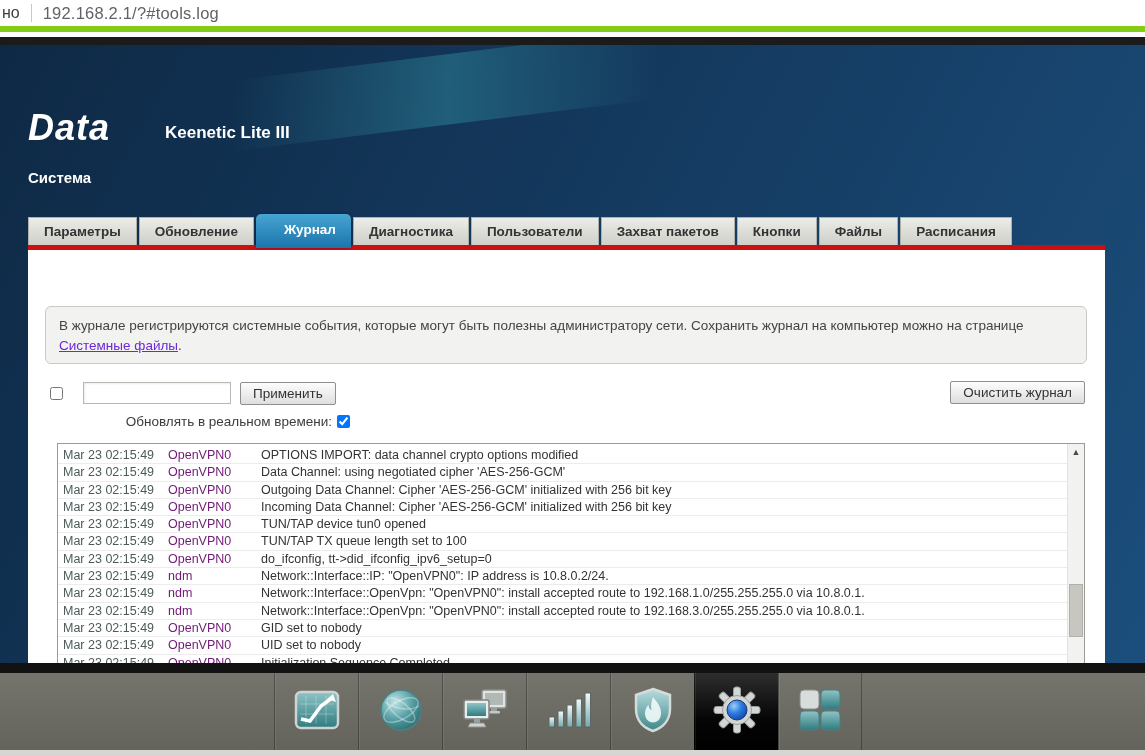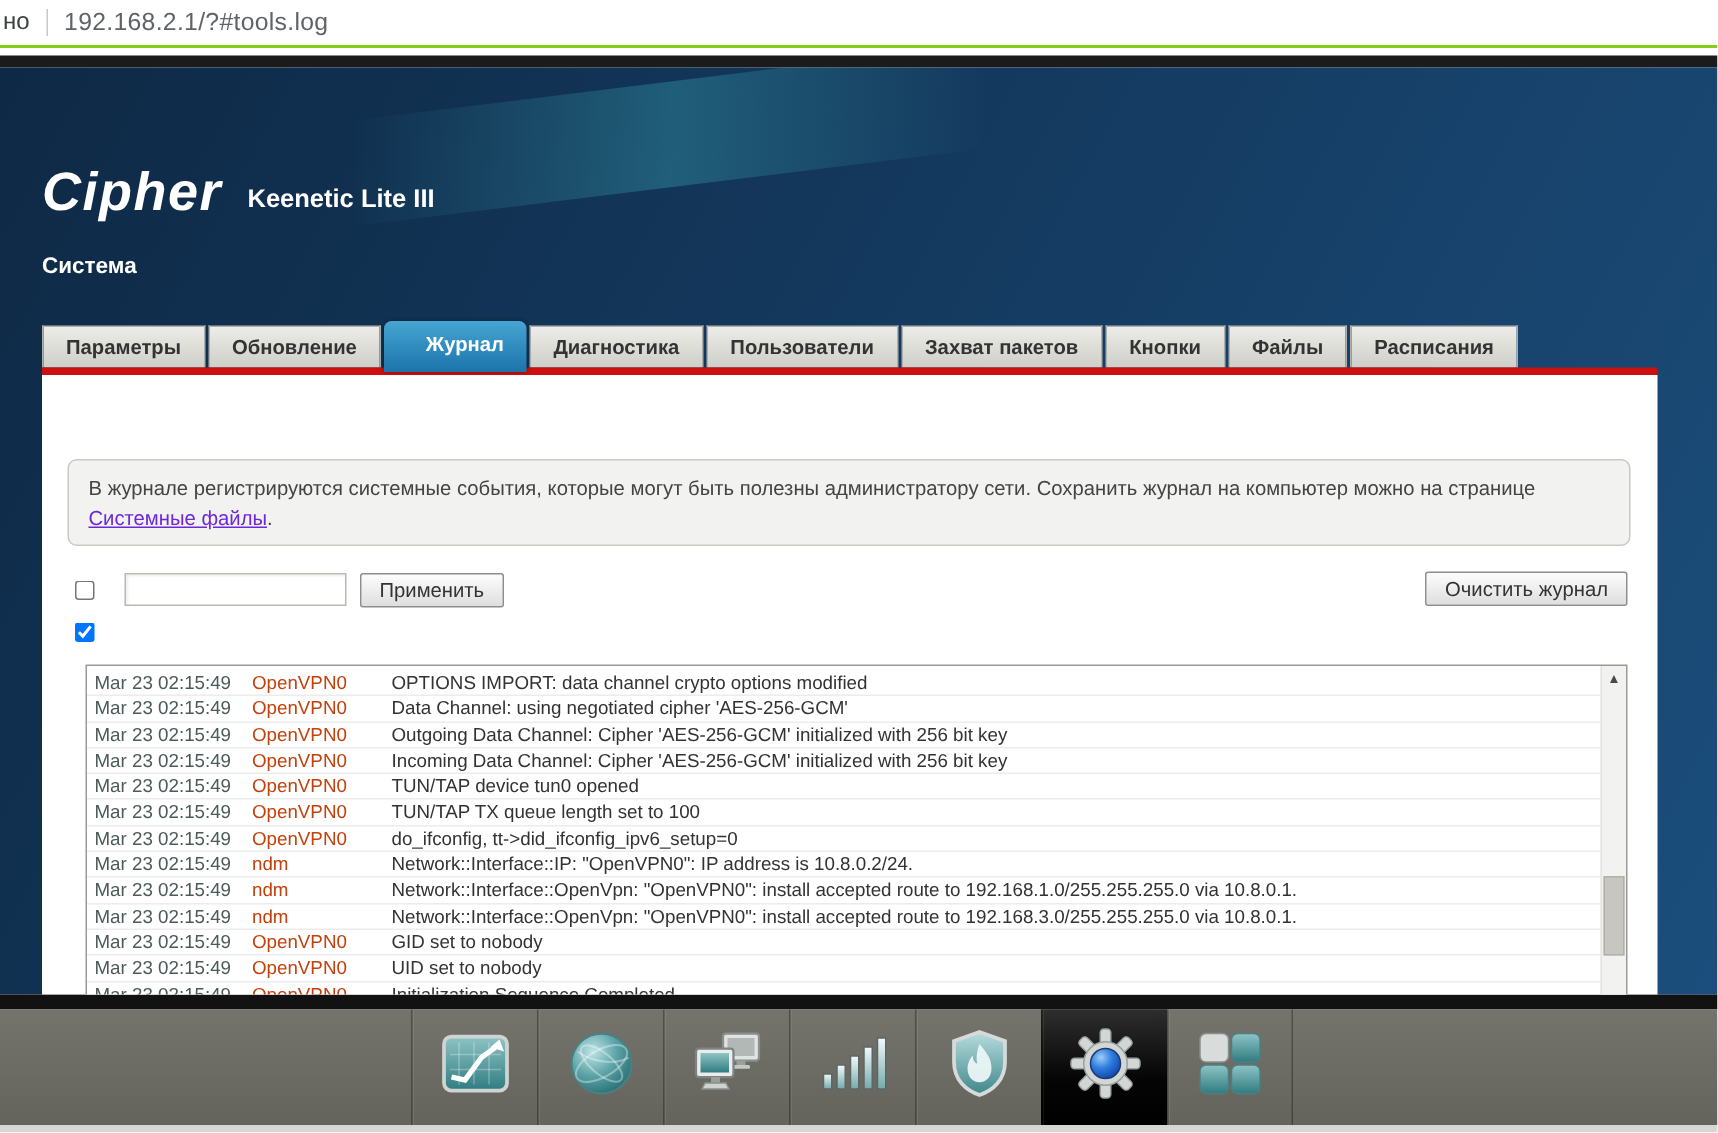--- a/index.html
+++ b/index.html
@@ -1,21 +1,21 @@
 <!DOCTYPE html>
 <html><head>
 <meta charset="utf-8">
 <style>
   * { margin:0; padding:0; box-sizing:border-box; }
   html,body { width:1145px; height:755px; overflow:hidden; font-family:"Liberation Sans", sans-serif; background:#fff; }
   #stage { position:relative; width:1145px; height:755px; }
 
   
   .browser-bar { position:absolute; top:0; left:0; width:100%; height:32px; background:#fff;
-                 border-bottom:2px solid #84cc16; display:flex; align-items:center; }
+                 border-bottom:6px solid #84cc16; display:flex; align-items:center; }
   .browser-prefix { color:#3c4043; font-size:16px; margin-left:2px; }
   .browser-divider { width:1px; height:18px; background:#c8c8c8; margin:0 11px; }
   .browser-url { color:#5f6368; font-size:16.5px; letter-spacing:.2px; }
 
   
   .strip-black-top { position:absolute; top:37px; left:0; width:100%; height:8px; background:#1b1b1b; }
   .strip-black-bottom { position:absolute; top:663px; left:0; width:100%; height:10px; background:#121212; }
   .strip-bottom-light { position:absolute; top:750px; left:0; width:100%; height:5px; background:#d6d6d2; }
 
   
@@ -58,21 +58,21 @@
          background:linear-gradient(#fdfdfd,#dedede); border:1px solid #8e8e8e; border-radius:2px; cursor:pointer;
          font-family:"Liberation Sans", sans-serif; }
   .clear-btn { position:absolute; right:20px; top:131px; margin:0; }
 
   
   .log-box { position:absolute; left:29px; right:20px; top:193px; height:232px; background:#fff;
              border:1px solid #9a9a96; padding-top:3px; overflow:hidden; }
   .log-rows { margin-right:17px; }
   .log-row { display:flex; height:17.3px; line-height:17.3px; font-size:12.5px; border-bottom:1px solid #ececec; }
   .col-time { width:110px; padding-left:5px; color:#4d5a5a; flex:none; }
-  .col-process { width:93px; color:#c2410c; flex:none; }
+  .col-process { width:93px; color:#701a75; flex:none; }
   .col-message { color:#333; white-space:nowrap; }
 
   .scrollbar { position:absolute; top:0; right:0; bottom:0; width:17px; background:#f2f2f0;
                border-left:1px solid #e2e2de; }
   .scroll-up, .scroll-down { position:absolute; left:0; width:100%; height:16px; color:#4a4a4a; font-size:9px;
                text-align:center; line-height:16px; cursor:pointer; }
   .scroll-up { top:0; } .scroll-down { bottom:0; }
   .scroll-thumb { position:absolute; left:1px; width:14px; top:61%; height:23%; background:#c8c6c0;
                border:1px solid #b2b0aa; cursor:pointer; }
 
@@ -119,21 +119,21 @@
 
   <div class="browser-bar">
     <span class="browser-prefix">но</span>
     <span class="browser-divider"></span>
     <span class="browser-url">192.168.2.1/?#tools.log</span>
   </div>
 
   <div class="strip-black-top"></div>
 
   <div class="blue-bg">
-    <div class="brand">Cipher</div>
+    <div class="brand">Data</div>
     <div class="model">Keenetic Lite III</div>
     <div class="section">Система</div>
     <div class="tab-bar">
         <div class="tab">Параметры</div>
         <div class="tab">Обновление</div>
         <div class="tab active">Журнал</div>
         <div class="tab">Диагностика</div>
         <div class="tab">Пользователи</div>
         <div class="tab">Захват пакетов</div>
         <div class="tab">Кнопки</div>
@@ -148,20 +148,21 @@
         <span>В журнале регистрируются системные события, которые могут быть полезны администратору сети. Сохранить журнал на компьютер можно на странице </span><span class="info-link">Системные файлы</span><span>.</span>
       </div>
 
       <div class="form-row r1">
         <input type="checkbox" class="chk" style="">
         <input type="text" class="server-input" value="" style="">
         <button class="btn">Применить</button>
       </div>
 
       <div class="form-row r2">
+        <span class="form-label">Обновлять в реальном времени:</span>
         <input type="checkbox" class="chk" checked="" style="">
       </div>
 
       <button class="btn clear-btn">Очистить журнал</button>
 
       <div class="log-box">
         <div class="log-rows">
             <div class="log-row">
               <span class="col-time">Mar 23 02:15:49</span>
               <span class="col-process">OpenVPN0</span>

